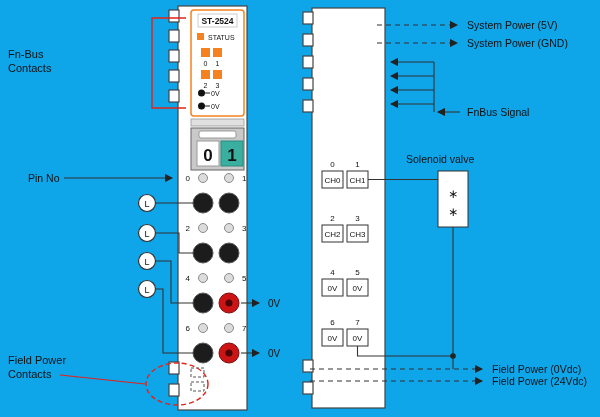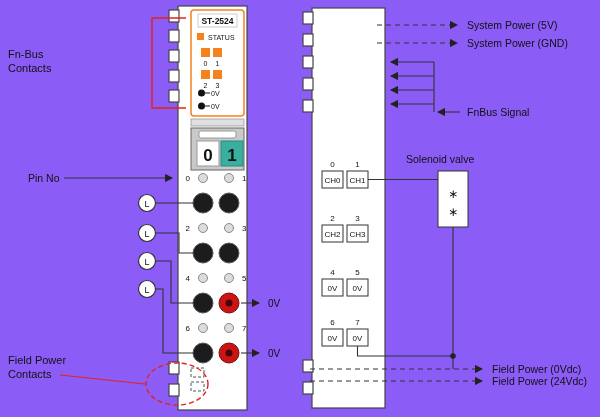--- a/index.html
+++ b/index.html
@@ -1,16 +1,16 @@
 <!DOCTYPE html>
 <html><head>
 <meta charset="utf-8">
 <style>
   html,body{margin:0;padding:0;background:#ffffff;}
-  .stage{width:600px;height:417px;position:relative;background:#8b5cf6;overflow:hidden;text-align:right;}
+  .stage{width:600px;height:417px;position:relative;background:#0ea5e9;overflow:hidden;text-align:right;}
   svg text{font-family:"Liberation Sans","DejaVu Sans",sans-serif;fill:#111;}
   .f7{font-size:7px}.f8{font-size:8px}
   .f85{font-size:8.5px;font-weight:bold}
   .f9{font-size:9px}.f10{font-size:10px}
   .f105{font-size:10.5px}.f11{font-size:11px}
   .f12{font-size:12px}
   .f17{font-size:17px;font-weight:bold}
   .ln{stroke:#333;stroke-width:1.1;fill:none}
   .ln2{stroke:#444;stroke-width:1.2;fill:#fff}
   .dash{stroke-dasharray:5 4}

